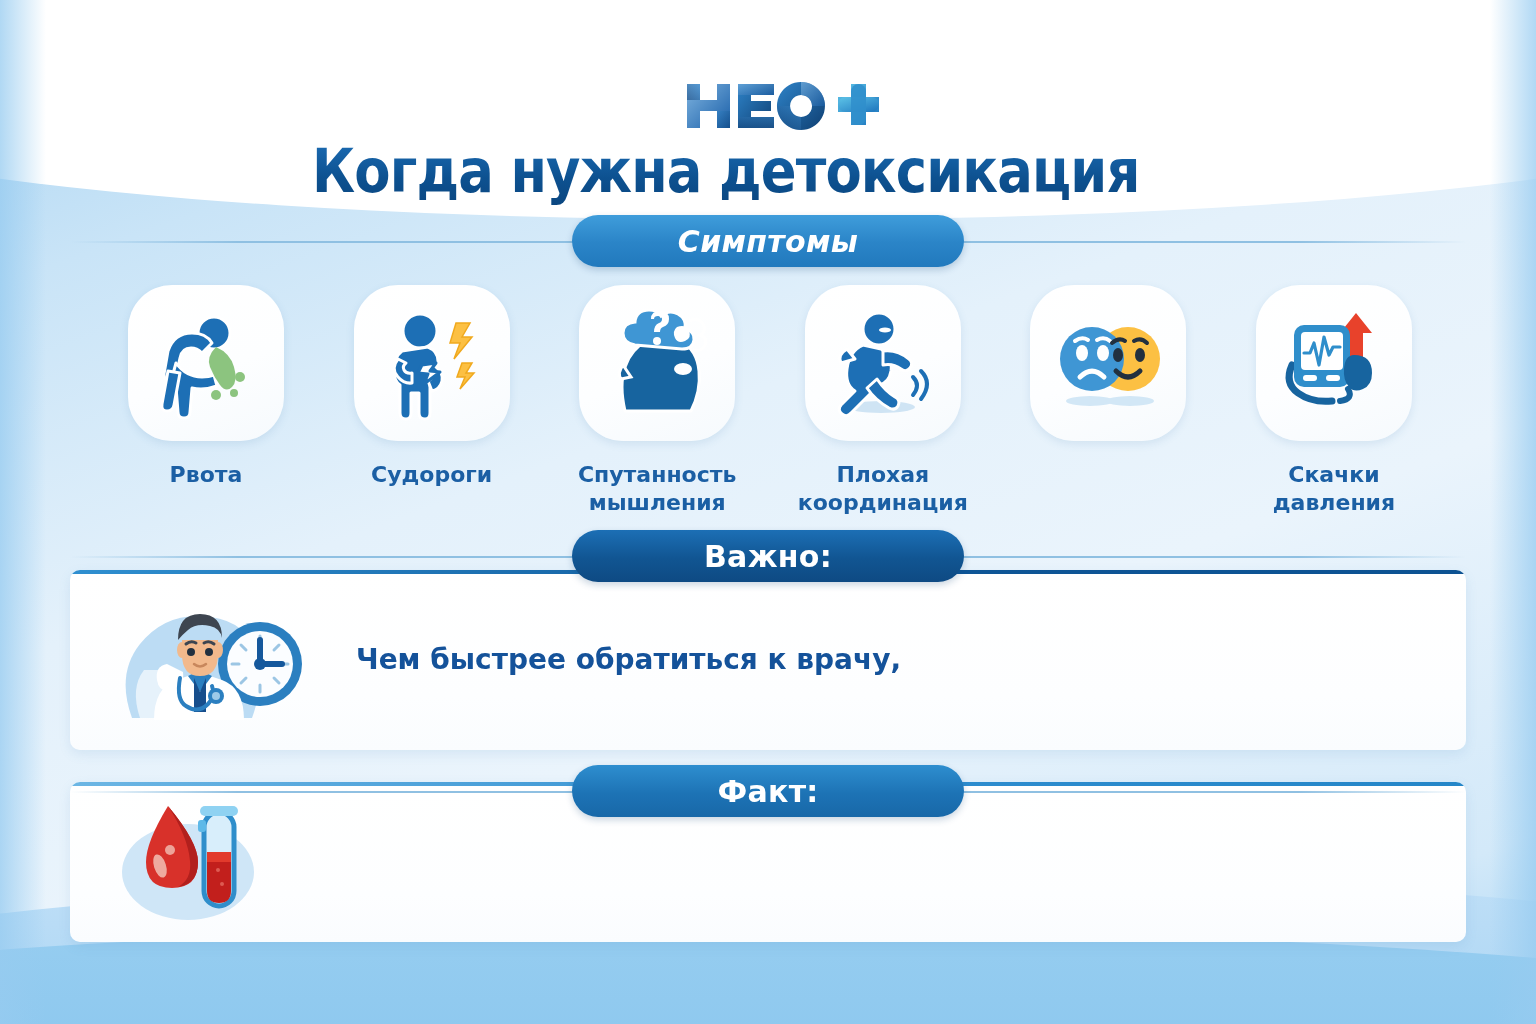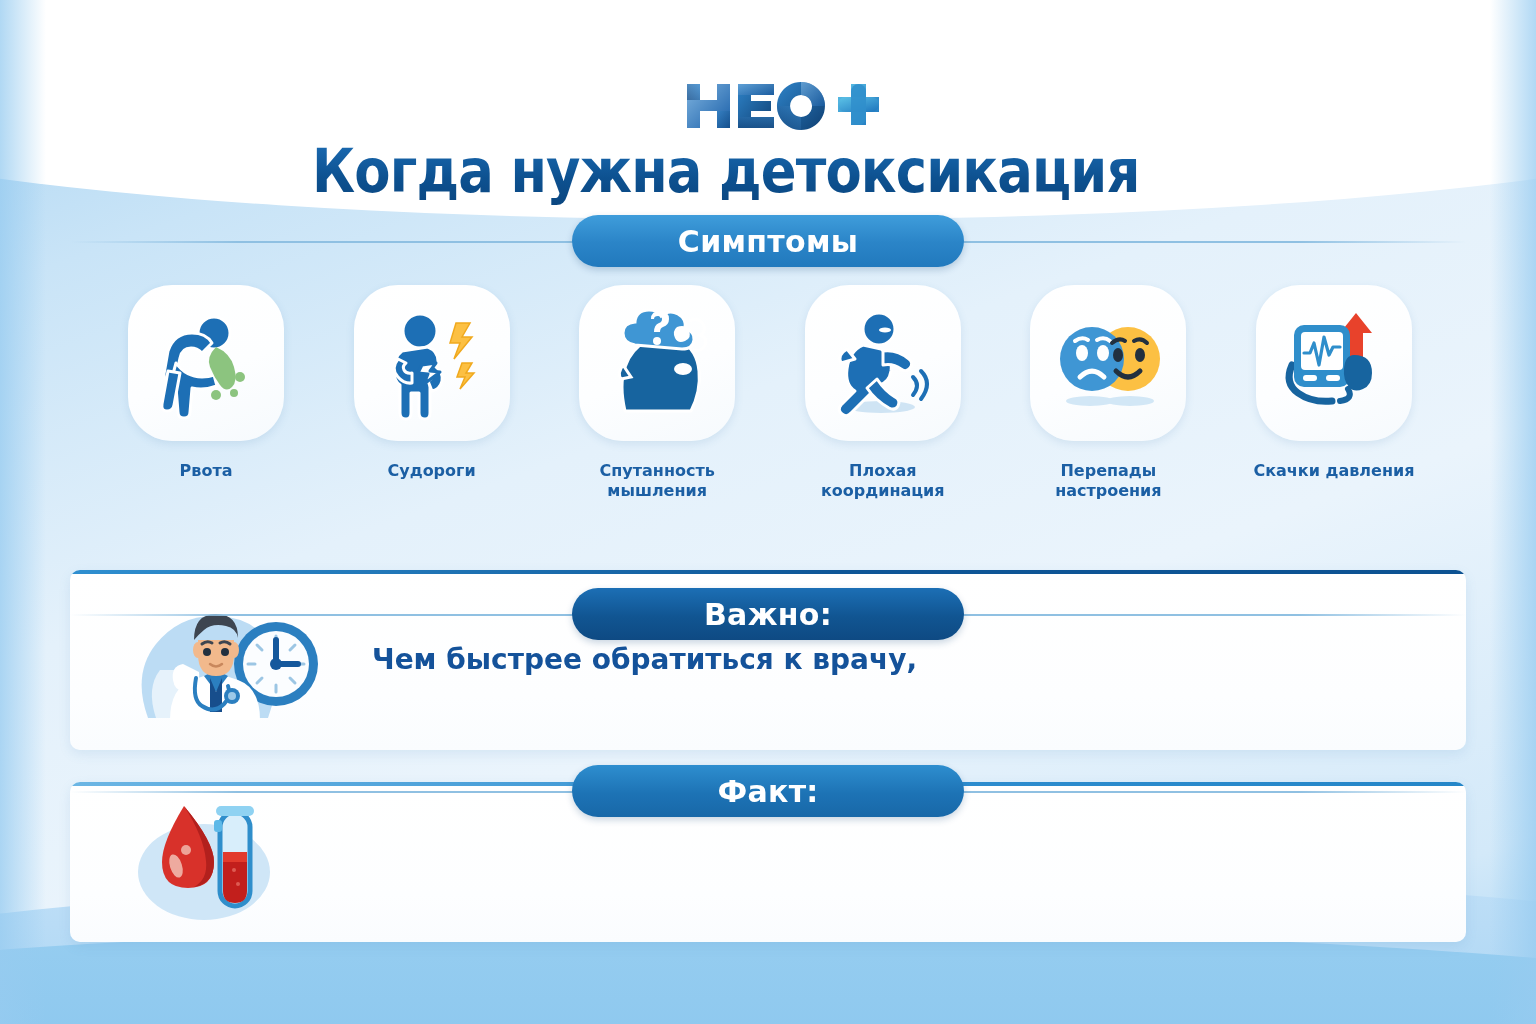--- a/index.html
+++ b/index.html
@@ -63,52 +63,52 @@
   .section-rule{position:absolute;top:50%;left:0;right:0;height:2px;
     background:linear-gradient(90deg,rgba(120,178,220,0),#8fc0e2 12%,#8fc0e2 88%,rgba(120,178,220,0));}
   .badge{
     position:absolute;left:50%;top:0;transform:translateX(-50%);
     height:52px;min-width:300px;padding:0 46px;border-radius:26px;
     display:flex;align-items:center;justify-content:center;
     color:#ffffff;font-weight:bold;font-size:30px;letter-spacing:.3px;
     box-shadow:0 3px 7px rgba(20,70,120,.22);
     font-family:"DejaVu Sans","Liberation Sans",sans-serif;
   }
-  .badge.light{background:linear-gradient(180deg,#3f9ddb 0%,#2b85c8 52%,#2179bd 100%);}
+  .badge.light{background:linear-gradient(180deg,#3f9ddb 0%,#2b85c8 52%,#2179bd 100%);font-style:italic;}
   .badge.dark{background:linear-gradient(180deg,#1c6fb5 0%,#115592 55%,#0e4a83 100%);}
   .badge.mid{background:linear-gradient(180deg,#2e8ecf 0%,#1d73b5 55%,#1868a8 100%);}
 
   
   .symptoms{position:absolute;top:285px;left:120px;width:1300px;height:250px;
     display:flex;justify-content:space-between;}
   .sym{width:172px;display:flex;flex-direction:column;align-items:center;}
   .sym-tile{
     width:156px;height:156px;border-radius:44px;
     background:linear-gradient(160deg,#ffffff 0%,#fdfeff 55%,#f6fafd 100%);
     box-shadow:0 3px 9px rgba(70,130,180,.14);
     display:flex;align-items:center;justify-content:center;
   }
   .sym-label{
     margin-top:20px;text-align:center;line-height:1.25;
-    color:#1b5fa4;font-weight:bold;font-size:16px;
+    color:#1b5fa4;font-weight:bold;font-size:22px;
     font-family:"DejaVu Sans","Liberation Sans",sans-serif;
   }
 
   
   .card{
     position:absolute;left:70px;right:70px;
     background:linear-gradient(180deg,#ffffff 0%,#fdfeff 70%,#fafcfe 100%);
     border-radius:10px;
     box-shadow:0 4px 12px rgba(80,140,190,.13);
     overflow:hidden;
   }
   .card-topline{position:absolute;left:0;top:0;width:100%;height:4px;}
   .card-1 .card-topline{background:linear-gradient(90deg,#2f8fd0,#0e5697 55%,#0d5292);}
   .card-2 .card-topline{background:linear-gradient(90deg,#6cb6e4,#2f8ed0 55%,#2486c8);}
-  .card-body{display:flex;align-items:center;height:100%;padding-left:56px;}
+  .card-body{display:flex;align-items:center;height:100%;padding-left:40px;}
   .card-art{flex:0 0 auto;}
   .card-text{
     margin-left:26px;color:#14529a;font-weight:bold;font-size:28px;line-height:1.45;
     font-family:"DejaVu Sans","Liberation Sans",sans-serif;
   }
   .card-text span{display:block;}
 </style>
 </head>
 <body>
 
@@ -271,24 +271,20 @@
         <path d="M32 74 q12 -12 24 0" fill="none" stroke="#ffffff" stroke-width="5" stroke-linecap="round"></path>
         <path d="M27 38 q7 -5 13 -1 M49 37 q7 -4 13 1" fill="none" stroke="#ffffff" stroke-width="4" stroke-linecap="round"></path>
         <g fill="#22303f">
           <ellipse cx="70" cy="52" rx="5" ry="7"></ellipse>
             <ellipse cx="92" cy="52" rx="5" ry="7"></ellipse>
         </g>
         <path d="M68 68 q12 12 24 0" fill="none" stroke="#22303f" stroke-width="5" stroke-linecap="round"></path>
         <path d="M64 40 q7 -6 13 -2 M86 38 q7 -4 13 2" fill="none" stroke="#22303f" stroke-width="4" stroke-linecap="round"></path>
       </svg>
     </div>
-    <div class="sym-label">
-      <span>Перепады</span>
-      <span>настроения</span>
-    </div>
   </div>
 
   <div class="sym">
     <div class="sym-tile">
       <svg width="120" height="120" viewBox="0 0 120 120">
         <path d="M82 10 l16 20 l-9 0 l0 24 l-14 0 l0 -24 l-9 0 Z" fill="#e8422b"></path>
         <path d="M18 62 q-8 18 6 28 q14 10 34 8" fill="none" stroke="#17649f" stroke-width="7" stroke-linecap="round"></path>
         <rect x="20" y="22" width="56" height="62" rx="10" fill="#2f8ecb"></rect>
         <rect x="27" y="29" width="42" height="38" rx="4" fill="#ffffff"></rect>
         <path d="M30 50 l6 0 l4 -10 l5 22 l5 -28 l5 18 l4 -8 l7 0" fill="none" stroke="#2f8ecb" stroke-width="3.2" stroke-linecap="round" stroke-linejoin="round"></path>
@@ -345,21 +341,21 @@
         <path d="M76 56 q5 -4 10 -1 M94 55 q5 -3 10 1" fill="none" stroke="#3d4550" stroke-width="3" stroke-linecap="round"></path>
         <path d="M84 76 q6 5 12 0" fill="none" stroke="#c8875c" stroke-width="2.5" stroke-linecap="round"></path>
       </svg>
     </div>
     <div class="card-text">
       <span>Чем быстрее обратиться к врачу,</span>
     </div>
   </div>
 </div>
 
-<div class="section-head" style="top:588px;">
+<div class="section-head" style="top:530px;">
   <div class="section-rule"></div>
   <div class="badge dark">Важно:</div>
 </div>
 
 <div class="card card-2" style="top:782px;height:160px;">
   <div class="card-topline"></div>
   <div class="card-body">
     <div class="card-art">
       <svg width="190" height="140" viewBox="0 0 190 140">
         <ellipse cx="78" cy="82" rx="66" ry="48" fill="#cfe6f7"></ellipse>

